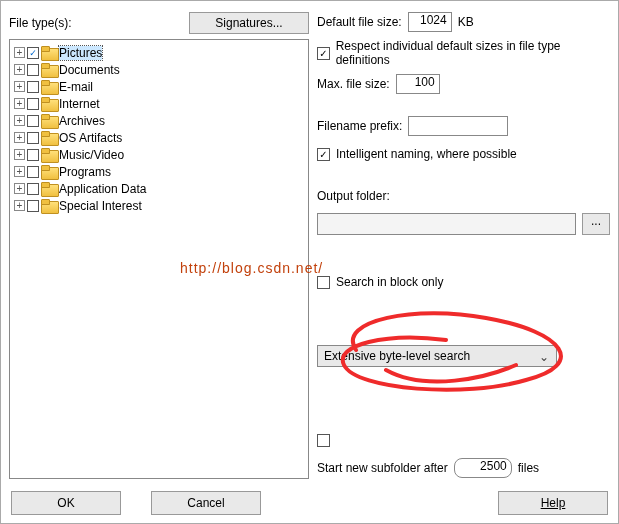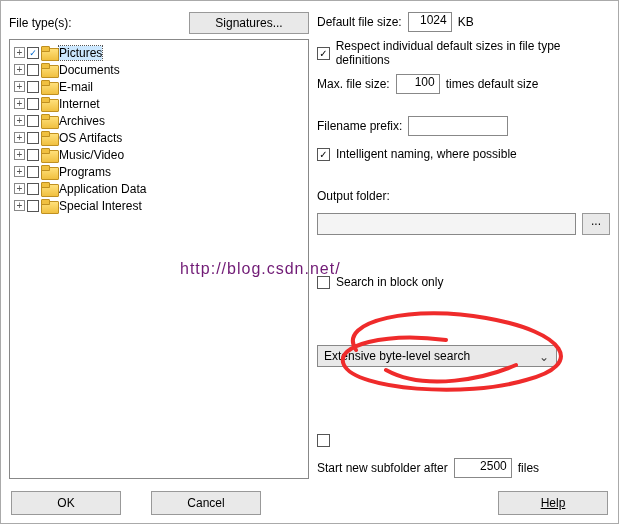--- a/index.html
+++ b/index.html
@@ -18,31 +18,31 @@
   .plus { width: 11px; height: 11px; border: 1px solid #888; line-height: 9px; text-align: center; font-size: 10px; color: #555; }
   .chk { width: 12px; height: 12px; border: 1px solid #555; background: #fff; display: flex; align-items: center; justify-content: center; font-size: 9px; color: #0066cc; }
   .folder { width: 16px; height: 12px; display: inline-block; position: relative; }
   .folder::before { content: ""; position: absolute; left: 0; top: 1px; width: 16px; height: 11px; background: linear-gradient(#ffe07a,#f0c040); border: 0.5px solid #c09020; border-radius: 1px; }
   .folder::after { content: ""; position: absolute; left: 0; top: -1px; width: 7px; height: 4px; background: #f0c040; border: 0.5px solid #c09020; border-radius: 1px 1px 0 0; }
   .tree-row.sel > .lbl { background: #cce8ff; outline: 1px dotted #555; }
   .right { flex: 1; display: flex; flex-direction: column; gap: 6px; padding-left: 6px; }
   .row { display: flex; align-items: center; gap: 6px; min-height: 22px; }
   .row .lbl { white-space: nowrap; }
   .numbox { width: 44px; height: 20px; border: 1px solid #888; text-align: right; padding: 0 4px; }
-  .numbox.wide { width: 58px; }
+  .numbox.wide { width: 58px; border-radius: 8px; }
   .prefixbox { width: 100px; height: 20px; border: 1px solid #888; }
   .cbx { width: 13px; height: 13px; border: 1px solid #555; display: inline-flex; align-items: center; justify-content: center; font-size: 10px; background: #fff; }
   .output { height: 22px; border: 1px solid #888; background: #f4f4f4; flex: 1; }
   .morebtn { width: 28px; height: 22px; border: 1px solid #999; background: #e9e9e9; text-align: center; }
   .dropdown { height: 22px; border: 1px solid #888; background: #e9e9e9; display: flex; align-items: center; padding: 0 6px; width: 240px; position: relative; }
   .dd-arrow { position: absolute; right: 4px; top: 3px; width: 16px; height: 16px; text-align: center; line-height: 16px; color: #444; }
   .buttons { display: flex; padding: 6px 10px 10px 10px; gap: 30px; }
   .btn { width: 110px; height: 24px; border: 1px solid #999; background: #e9e9e9; text-align: center; line-height: 22px; }
   .btn.help { margin-left: auto; }
-  .watermark { position: absolute; left: 180px; top: 260px; color: #701a75; font-size: 16px; letter-spacing: 1px; pointer-events: none; }
+  .watermark { position: absolute; left: 180px; top: 260px; color: #c2410c; font-size: 14px; letter-spacing: 1px; pointer-events: none; }
   .circle { position: absolute; pointer-events: none; left: 326px; top: 310px; }
   .circle svg path { stroke: #ef2b2b; stroke-width: 4; fill: none; stroke-linecap: round; }
 </style>
 </head>
 <body>
 
 <div class="dialog">
 
   <div class="body">
     <div class="left">
@@ -120,21 +120,20 @@
         <span class="numbox">1024</span>
         <span>KB</span>
       </div>
       <div class="row">
         <span class="cbx">✓</span>
         <span>Respect individual default sizes in file type definitions</span>
       </div>
       <div class="row">
         <span class="lbl">Max. file size:</span>
         <span class="numbox">100</span>
-        <span>times default size</span>
       </div>
 
       <div style="height:8px"></div>
       <div class="row">
         <span class="lbl">Filename prefix:</span>
         <span class="prefixbox"></span>
       </div>
       <div class="row">
         <span class="cbx">✓</span>
         <span>Intelligent naming, where possible</span>

